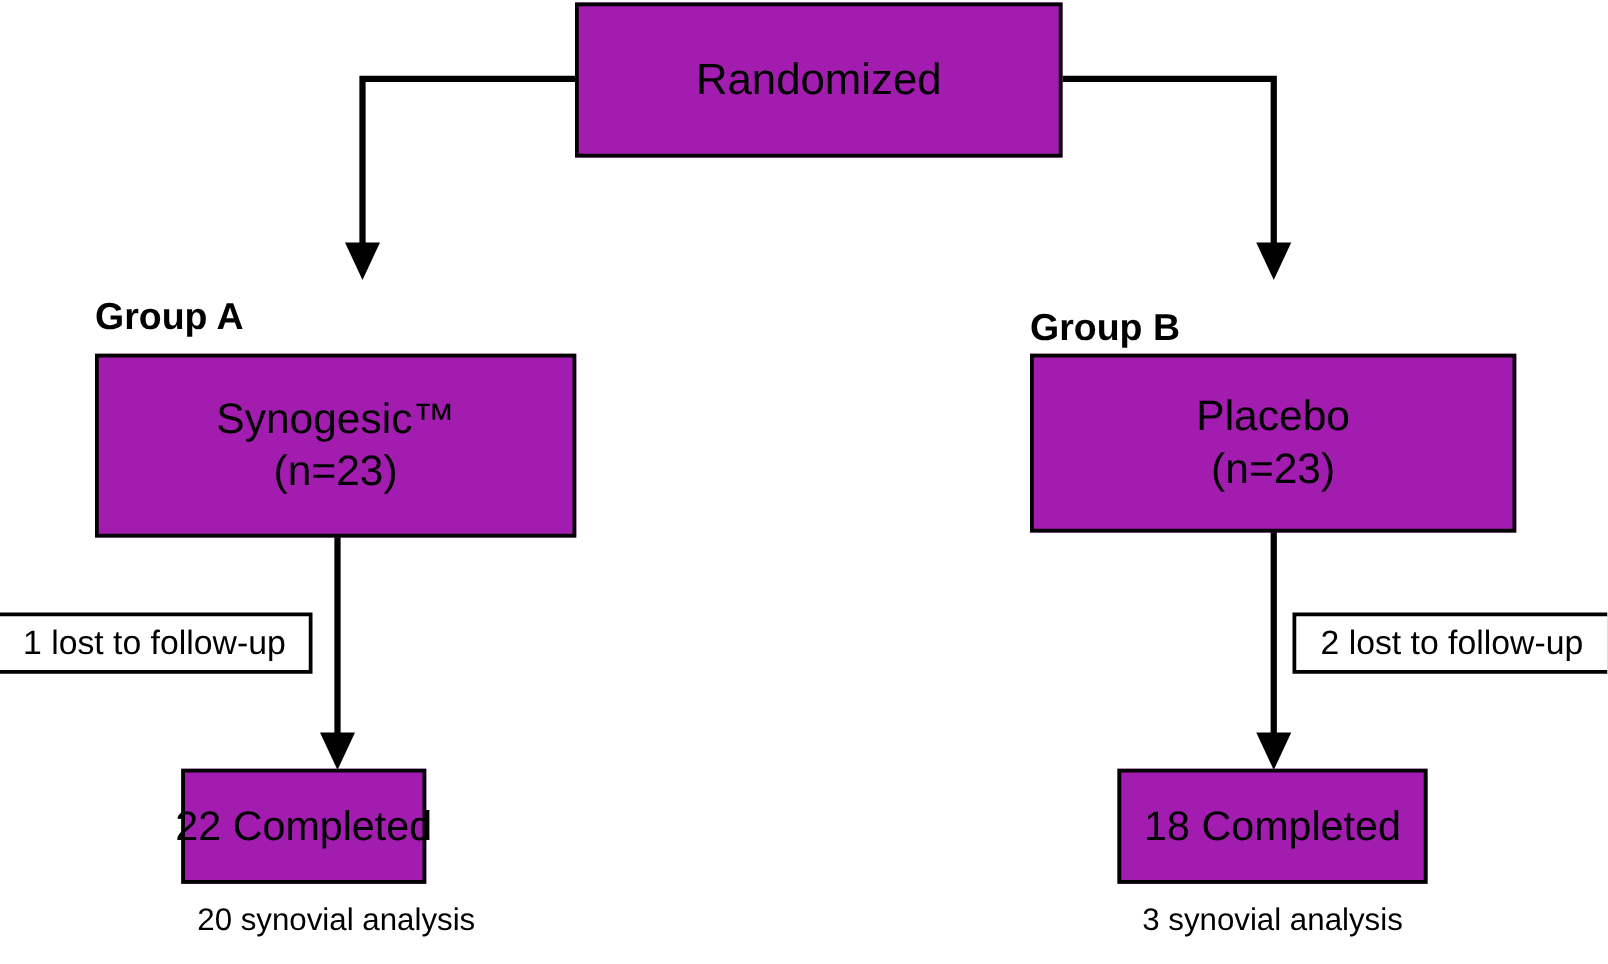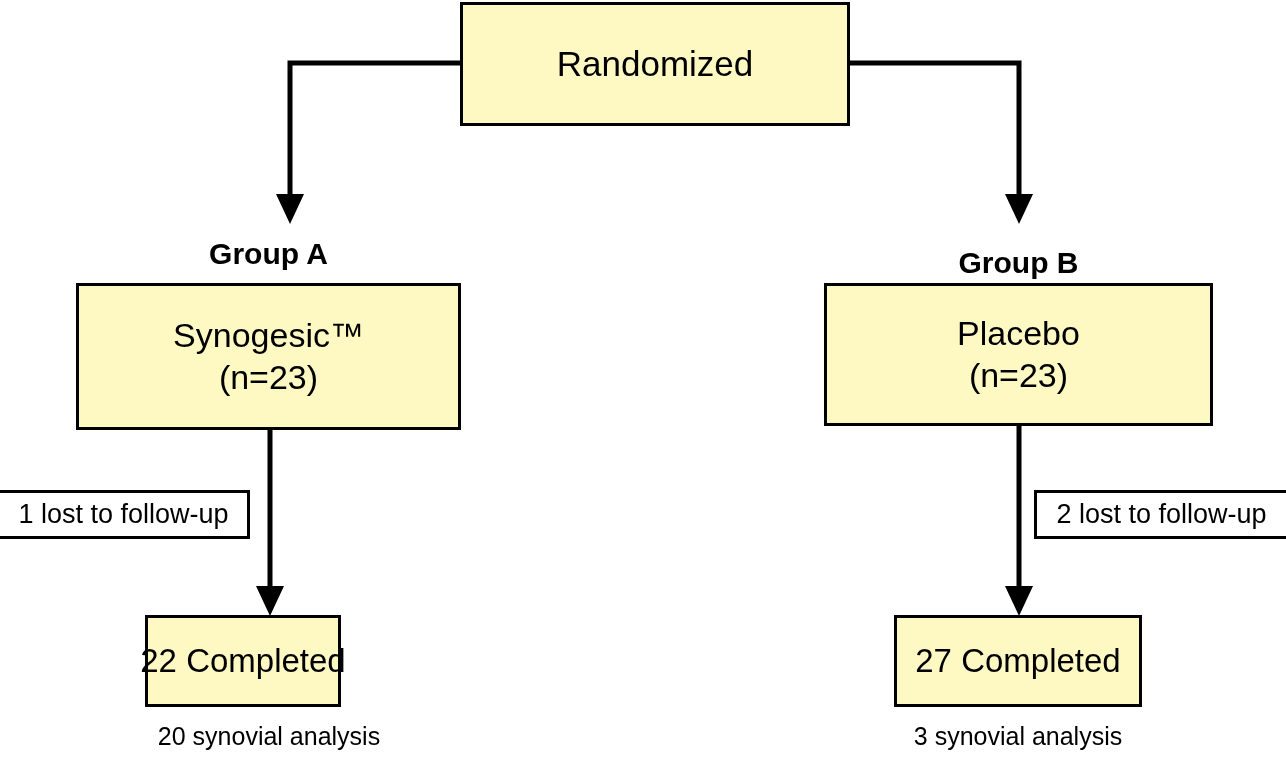--- a/index.html
+++ b/index.html
@@ -16,21 +16,21 @@
     position: relative;
     width: 1286px;
     height: 771px;
     overflow: hidden;
     background: #ffffff;
   }
   .node-box {
     position: absolute;
     box-sizing: border-box;
     border: 3px solid #000000;
-    background: #fef9c3;
+    background: #a21caf;
     display: flex;
     flex-direction: column;
     align-items: center;
     justify-content: center;
     text-align: center;
     line-height: 1.22;
   }
   .node-box .line {
     display: block;
     white-space: nowrap;
@@ -41,21 +41,20 @@
     top: 2px;
     width: 390px;
     height: 124px;
     font-size: 35px;
   }
   
   .group-label {
     position: absolute;
     font-size: 30px;
     font-weight: bold;
-    text-align: center;
     white-space: nowrap;
     line-height: 1;
   }
   #label-group-a {
     left: 76px;
     top: 239px;
     width: 385px;
   }
   #label-group-b {
     left: 824px;
@@ -186,20 +185,20 @@
 
   <div class="lost-box" id="box-lost-a">1 lost to follow-up</div>
 
   <div class="lost-box" id="box-lost-b">2 lost to follow-up</div>
 
   <div class="node-box" id="box-completed-a">
     <span class="line">22 Completed</span>
   </div>
 
   <div class="node-box" id="box-completed-b">
-    <span class="line">27 Completed</span>
+    <span class="line">18 Completed</span>
   </div>
 
   <div class="caption-note" id="note-synovial-a">20 synovial analysis</div>
 
   <div class="caption-note" id="note-synovial-b">3 synovial analysis</div>
 
 </div>
 
 </body></html>

